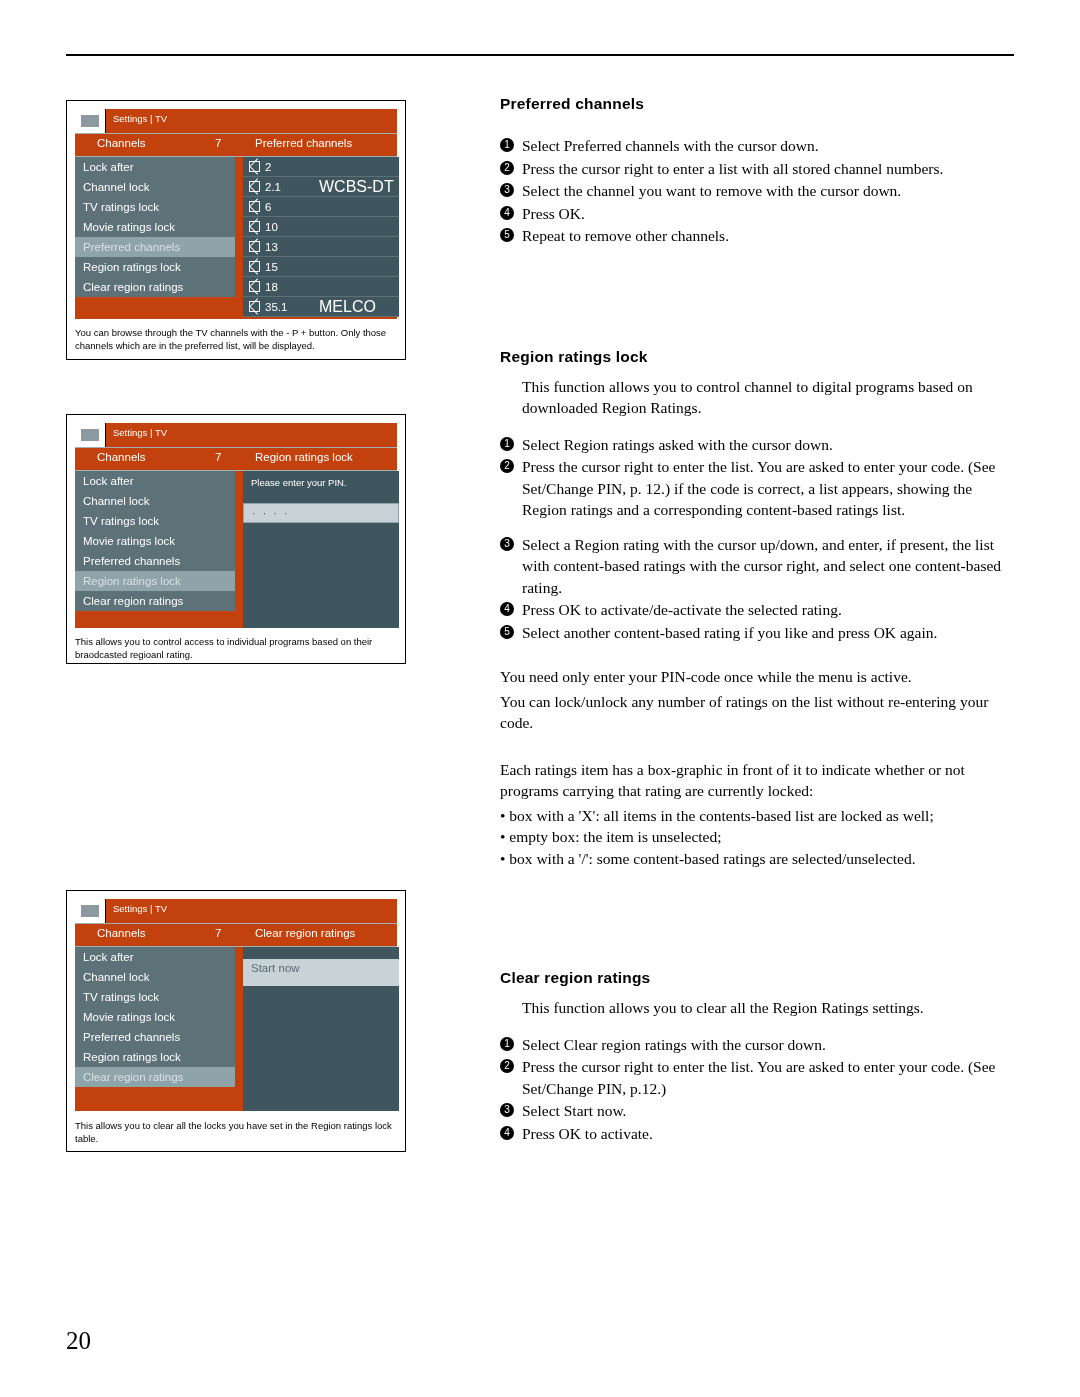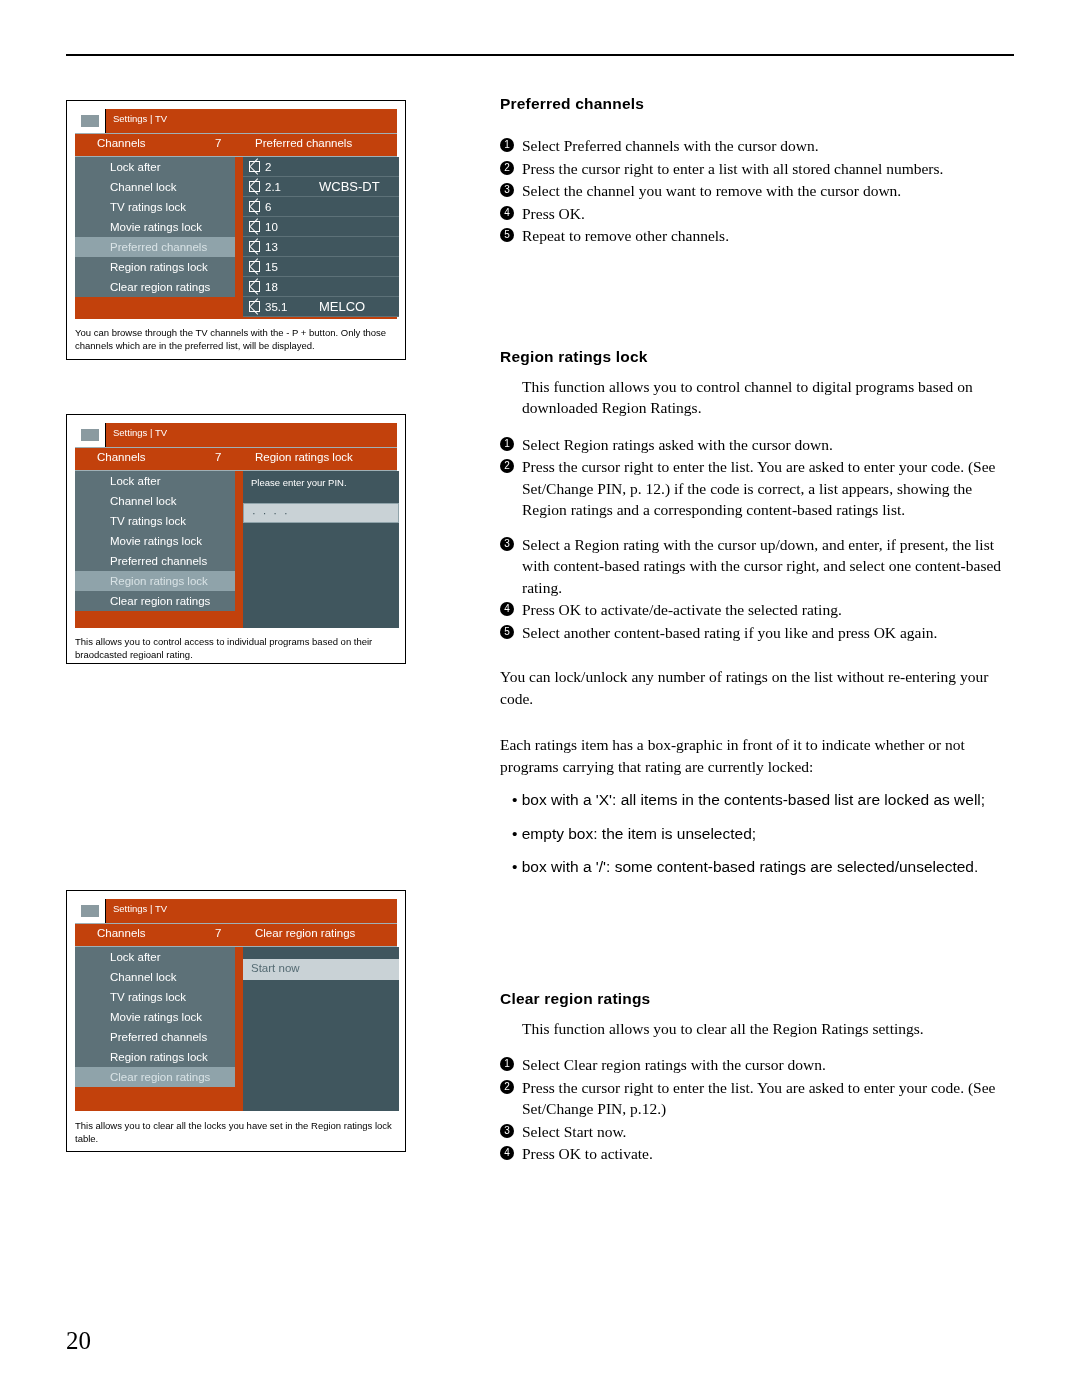--- a/index.html
+++ b/index.html
@@ -76,24 +76,24 @@
     border-radius: 50%;
     background: #000000;
     color: #ffffff;
     font-family: "Liberation Sans", sans-serif;
     font-size: 10px;
     line-height: 14px;
     text-align: center;
   }
   .bullets { padding-left: 0; }
   .bullet {
-    font-family: Liberation Sans, sans-serif;
+    font-family: Liberation Serif, serif;
     font-size: 15.5px;
     line-height: 21.5px;
-    margin: 12px;
+    margin: 0;
   }
   .gap-sm { height: 12px; }
   .gap-md { height: 22px; }
   .gap-xl { height: 100px; }
 
   
   .figure {
     position: absolute;
     border: 1px solid #000000;
     background: #ffffff;
@@ -161,21 +161,21 @@
     top: 0;
     left: 0;
     width: 160px;
   }
   .menu-item {
     position: relative;
     height: 20px;
     font-family: "Liberation Sans", sans-serif;
     font-size: 11.5px;
     color: #ffffff;
-    padding-left: 35px;
+    padding-left: 8px;
     line-height: 20px;
     background: #5d7178;
     box-sizing: border-box;
   }
   .menu-item.sel {
     background: #8fa3aa;
     color: #d8e2e5;
   }
   .list-col {
     position: absolute;
@@ -219,21 +219,21 @@
     left: 0px; top: 3.5px;
     width: 11px; height: 1px;
     background: #ffffff;
     transform: rotate(-45deg);
     transform-origin: left center;
   }
   .list-row .chname {
     position: absolute;
     left: 76px;
     top: 0;
-    font-size: 13px;
+    font-size: 16px;
   }
   .caption {
     position: absolute;
     left: 8px;
     right: 8px;
     font-family: "Liberation Sans", sans-serif;
     font-size: 9.5px;
     line-height: 13px;
     color: #000000;
   }
@@ -394,21 +394,21 @@
           <div class="menu-item">Lock after</div>
           <div class="menu-item">Channel lock</div>
           <div class="menu-item">TV ratings lock</div>
           <div class="menu-item">Movie ratings lock</div>
           <div class="menu-item">Preferred channels</div>
           <div class="menu-item">Region ratings lock</div>
           <div class="menu-item sel">Clear region ratings</div>
         </div>
 
         <div class="dark-panel" style="left:168px; top:48px; width:156px; height:164px;"></div>
-        <div class="startnow-box" style="left:168px; top:60px; width:156px; height:21px;">Start now</div>
+        <div class="startnow-box" style="left:168px; top:60px; width:156px; height:27px;">Start now</div>
       </div>
 
       <div class="caption" style="top:228px;">This allows you to clear all the locks you have set in the Region ratings lock table.</div>
     </div>
   </div>
 
   <div class="text-col">
 
     <div class="sec-title">Preferred channels</div>
     <div class="gap-sm"></div>
@@ -424,20 +424,21 @@
     <div class="para">This function allows you to control channel to digital programs based on downloaded Region Ratings.</div>
     <div class="gap-sm"></div>
     <div class="step"><span class="num">1</span><span>Select Region ratings asked with the cursor down.</span></div>
     <div class="step"><span class="num">2</span><span>Press the cursor right to enter the list. You are asked to enter your code. (See Set/Change PIN, p. 12.) if the code is correct, a list appears, showing the Region ratings and a corresponding content-based ratings list.</span></div>
     <div class="gap-sm"></div>
     <div class="step"><span class="num">3</span><span>Select a Region rating with the cursor up/down, and enter, if present, the list with content-based ratings with the cursor right, and select one content-based rating.</span></div>
     <div class="step"><span class="num">4</span><span>Press OK to activate/de-activate the selected rating.</span></div>
     <div class="step"><span class="num">5</span><span>Select another content-based rating if you like and press OK again.</span></div>
 
     <div class="gap-md"></div>
+    <div class="para noindent">You need only enter your PIN-code once while the menu is active.</div>
     <div class="para noindent">You can lock/unlock any number of ratings on the list without re-entering your code.</div>
     <div class="gap-md"></div>
     <div class="para noindent">Each ratings item has a box-graphic in front of it to indicate whether or not programs carrying that rating are currently locked:</div>
     <div class="bullets">
       <div class="bullet">• box with a 'X': all items in the contents-based list are locked as well;</div>
       <div class="bullet">• empty box: the item is unselected;</div>
       <div class="bullet">• box with a '/': some content-based ratings are selected/unselected.</div>
     </div>
 
     <div class="gap-xl"></div>

